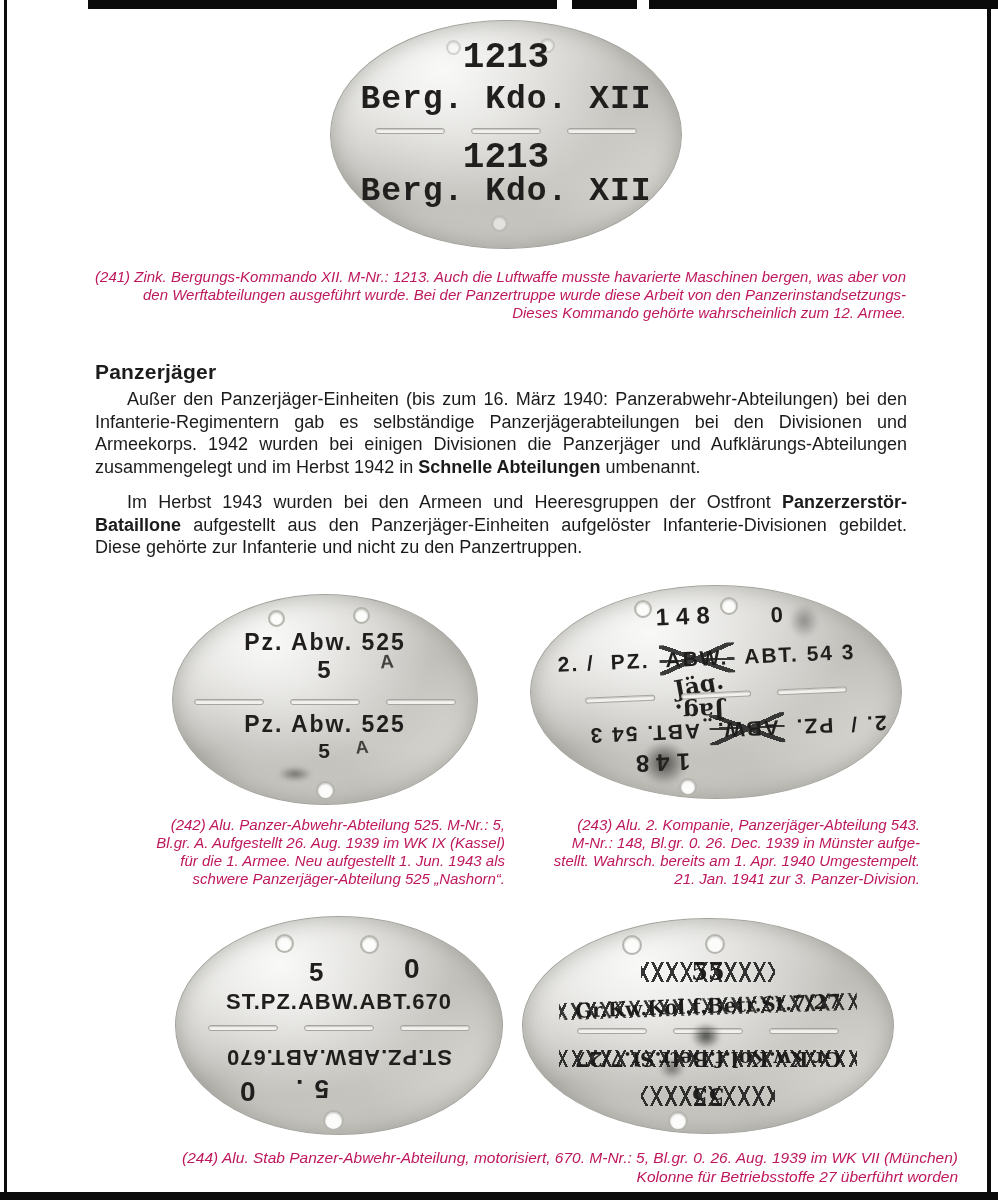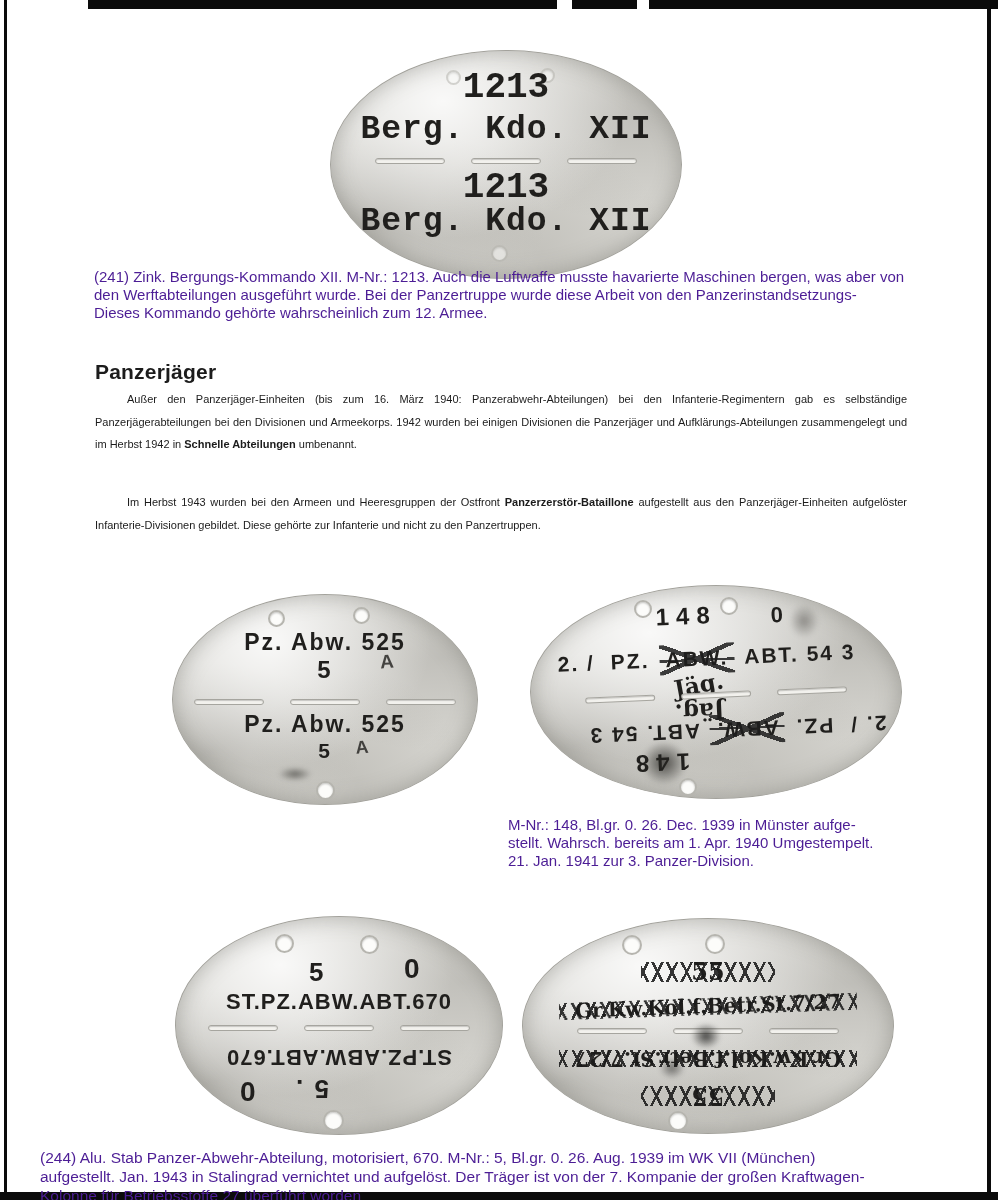--- a/index.html
+++ b/index.html
@@ -60,40 +60,40 @@
   .xword::after {
     content:""; position:absolute; inset:-3px -6px;
     background:
       linear-gradient(to top right, transparent 45%, #1d1d1d 45% 53%, transparent 53%),
       linear-gradient(to bottom right, transparent 45%, #1d1d1d 45% 53%, transparent 53%),
       linear-gradient(to top, transparent 42%, #1d1d1d 42% 50%, transparent 50%);
     opacity:.85;
   }
 
   
-  .caption { position:absolute; text-align:left; font-size:15px; line-height:18px; color:#4c1d95; }
+  .caption { position:absolute; text-align:right; font-size:15px; line-height:18px; color:#be185d;font-style:italic; }
   .heading { position:absolute; font-size:21px; font-weight:bold; letter-spacing:.2px; }
-  .para { position:absolute; font-size:11px; line-height:22.5px; text-align:justify; text-indent:32px; color:#1b1b1b; }
+  .para { position:absolute; font-size:18px; line-height:22.5px; text-align:justify; text-indent:32px; color:#1b1b1b; }
   .cap-line { white-space:nowrap; }
   .bold { font-weight:bold; }
 </style>
 </head>
 <body>
 
 <div class="page">
 
   <div class="edge edge-top">
     <span class="gap" style="left:469px;width:15px;"></span>
     <span class="gap" style="left:549px;width:12px;"></span>
   </div>
   <div class="edge edge-left"></div>
   <div class="edge edge-right"></div>
   <div class="edge edge-bottom"></div>
 
-  <div class="tag" style="left:330px;top:50px;width:352px;height:229px;">
+  <div class="tag" style="left:330px;top:20px;width:352px;height:229px;">
     <div class="hole faint" style="left:115px;top:19px;width:15px;height:15px;"></div>
     <div class="hole faint" style="left:209px;top:17px;width:15px;height:15px;"></div>
     <div class="hole faint" style="left:160px;top:194px;width:17px;height:17px;"></div>
     <div class="tline mono" style="top:16px;font-size:36px;">1213</div>
     <div class="tline mono" style="top:60px;font-size:33px;letter-spacing:1px;">Berg. Kdo. XII</div>
     <div class="slots" style="top:107px;">
       <span class="slot"></span>
       <span class="slot"></span>
       <span class="slot"></span>
     </div>
@@ -160,22 +160,29 @@
         <span>PZ.</span>
         <span class="xword">ABW.</span>
         <span>ABT. 54 3</span>
       </div>
       <div class="tline stamp flip" style="top:160px;left:95px;right:auto;font-size:24px;letter-spacing:7px;">148</div>
     </div>
     <div class="smudge" style="left:110px;top:155px;width:46px;height:44px;background:radial-gradient(closest-side, rgba(38,37,34,.75), rgba(38,37,34,0));"></div>
     <div class="smudge" style="left:258px;top:18px;width:30px;height:34px;background:radial-gradient(closest-side, rgba(60,58,54,.45), rgba(60,58,54,0));"></div>
   </div>
 
+  <div class="caption" style="left:105px;top:816px;width:400px;">
+    <div class="cap-line">(242) Alu. Panzer-Abwehr-Abteilung 525. M-Nr.: 5,</div>
+    <div class="cap-line">Bl.gr. A. Aufgestellt 26. Aug. 1939 im WK IX (Kassel)</div>
+    <div class="cap-line">für die 1. Armee. Neu aufgestellt 1. Jun. 1943 als</div>
+    <div class="cap-line">schwere Panzerjäger-Abteilung 525 „Nashorn“.</div>
+  </div>
 
   <div class="caption" style="left:508px;top:816px;width:412px;">
+    <div class="cap-line">(243) Alu. 2. Kompanie, Panzerjäger-Abteilung 543.</div>
     <div class="cap-line">M-Nr.: 148, Bl.gr. 0. 26. Dec. 1939 in Münster aufge-</div>
     <div class="cap-line">stellt. Wahrsch. bereits am 1. Apr. 1940 Umgestempelt.</div>
     <div class="cap-line">21. Jan. 1941 zur 3. Panzer-Division.</div>
   </div>
 
   <div class="tag" style="left:175px;top:916px;width:328px;height:219px;">
     <div class="hole" style="left:99px;top:17px;width:19px;height:19px;"></div>
     <div class="hole" style="left:184px;top:18px;width:19px;height:19px;"></div>
     <div class="hole" style="left:147px;top:193px;width:21px;height:21px;"></div>
     <div class="tline stamp" style="top:40px;left:133px;right:auto;font-size:26px;">5</div>
@@ -211,17 +218,16 @@
     </div>
     <div class="tline flip" style="top:163px;font-size:24px;">
       <span class="serifstamp xstrike" style="padding:0 34px;">55</span>
     </div>
     <div class="smudge" style="left:168px;top:104px;width:30px;height:26px;background:radial-gradient(closest-side, rgba(30,30,28,.8), rgba(30,30,28,0));"></div>
     <div class="smudge" style="left:136px;top:138px;width:26px;height:22px;background:radial-gradient(closest-side, rgba(30,30,28,.55), rgba(30,30,28,0));"></div>
   </div>
 
   <div class="caption" style="left:40px;top:1148px;width:918px;font-size:15.5px;line-height:19px;">
     <div class="cap-line">(244) Alu. Stab Panzer-Abwehr-Abteilung, motorisiert, 670. M-Nr.: 5, Bl.gr. 0. 26. Aug. 1939 im WK VII (München)</div>
-    <div class="cap-line">aufgestellt. Jan. 1943 in Stalingrad vernichtet und aufgelöst. Der Träger ist von der 7. Kompanie der großen Kraftwagen-</div>
     <div class="cap-line">Kolonne für Betriebsstoffe 27 überführt worden</div>
   </div>
 
 </div>
 
 </body></html>

